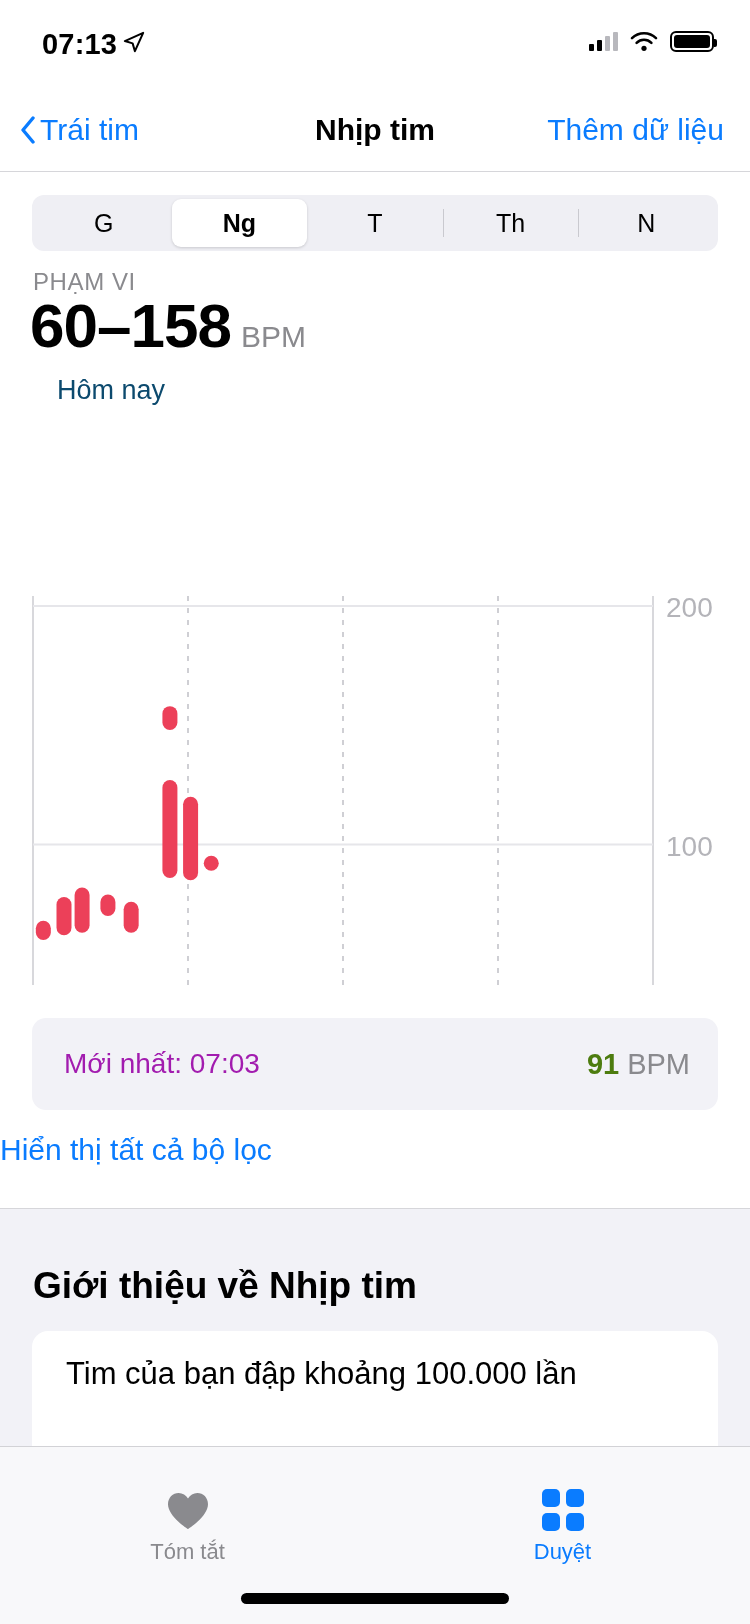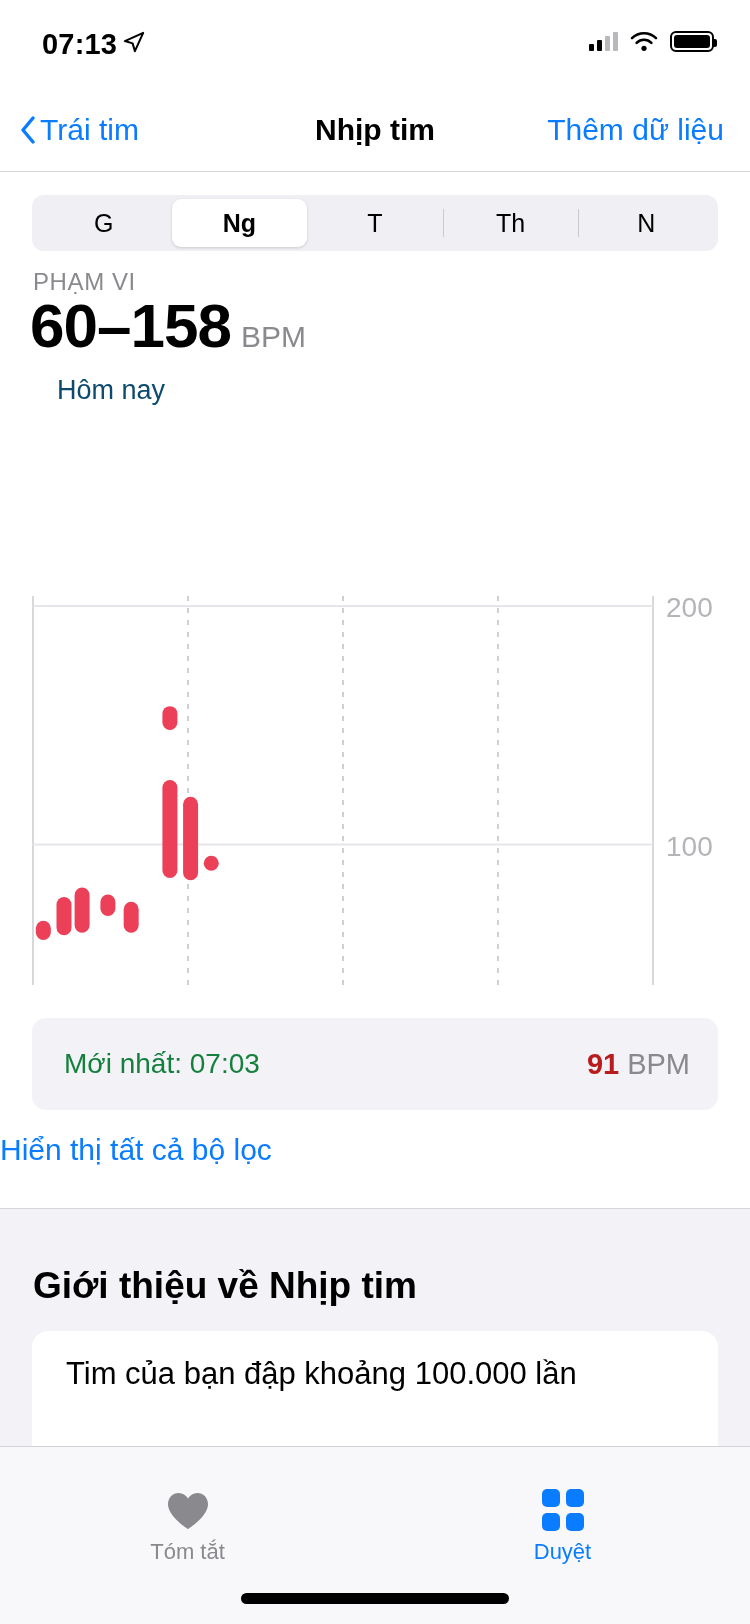--- a/index.html
+++ b/index.html
@@ -103,27 +103,27 @@
   .chart-wrap { position: absolute; left: 0; top: 252px; width: 750px; height: 280px; }
   .chart-svg { display: block; }
 
   
   .latest-card {
     position: absolute; left: 32px; top: 845px; width: 686px; height: 92px;
     background: #f2f2f7; border-radius: 14px;
   }
   .latest-label {
     position: absolute; left: 32px; top: 50%; transform: translateY(-50%);
-    font-size: 28px; color: #15803d; white-space: nowrap;
+    font-size: 28px; color: #a21caf; white-space: nowrap;
   }
   .latest-val {
     position: absolute; right: 28px; top: 50%; transform: translateY(-50%);
     display: flex; align-items: baseline; gap: 8px;
   }
-  .latest-num { font-size: 29px; font-weight: 700; color:#b91c1c;margin-left:37px; }
+  .latest-num { font-size: 29px; font-weight: 700; color:#4d7c0f;margin-left:37px; }
   .latest-unit { font-size: 29px; color: #8a8a8e; }
 
   .filters-link {
     position: absolute; left: 0; top: 960px; width: 750px;
     text-align: left; font-size: 30px; color: #0a7cff; cursor: pointer;
   }
 
   
   .about-sec {
     position: absolute; left: 0; top: 1035px; width: 750px; bottom: 0;

